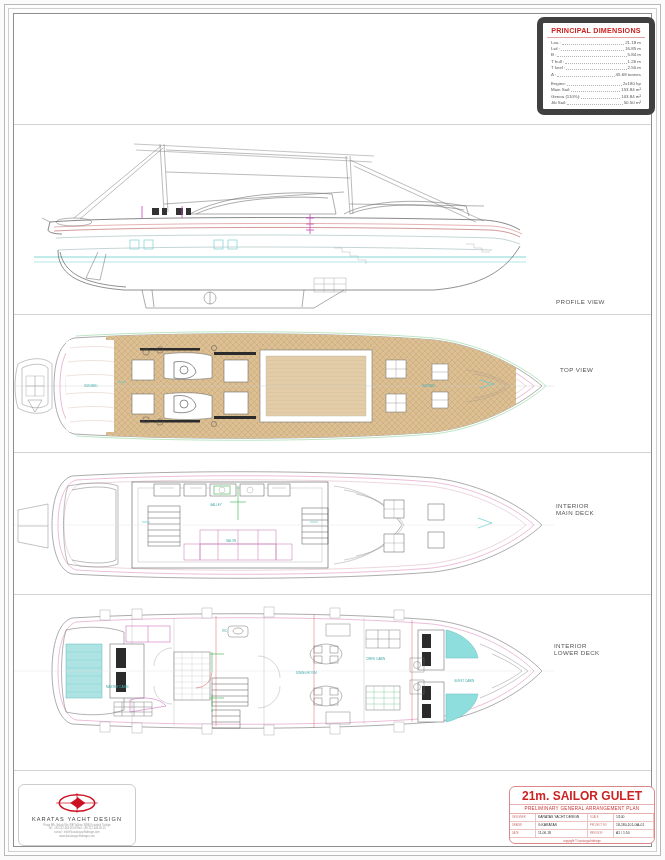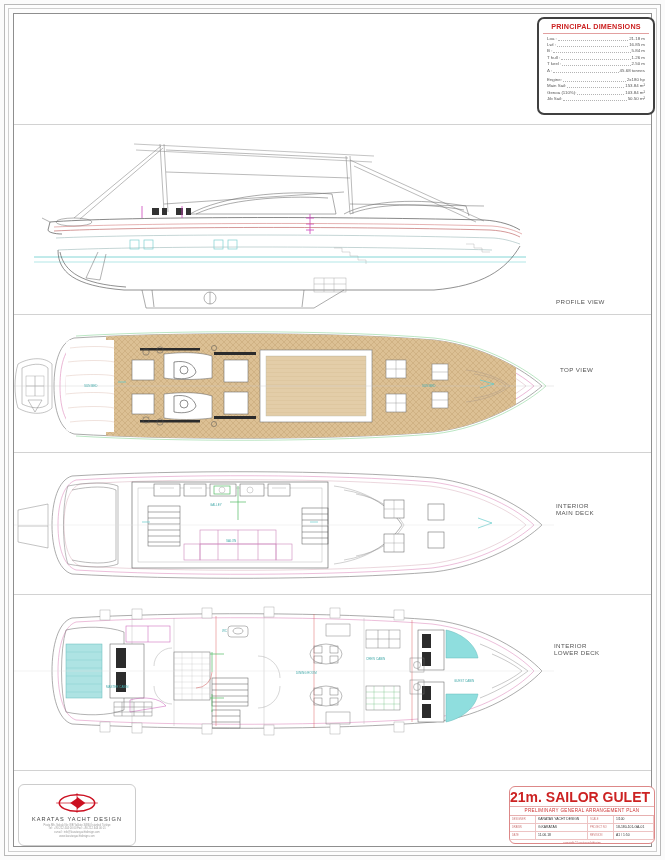--- a/index.html
+++ b/index.html
@@ -9,21 +9,21 @@
 
   
   .frame-outer{position:absolute;left:4px;top:4px;right:4px;bottom:4px;border:1px solid #b9b9b9;background:#fdfdfd;}
   .frame-mid{position:absolute;left:8px;top:8px;right:8px;bottom:8px;border:1px solid #cfcfcf;}
   .frame-inner{position:absolute;left:13px;top:13px;right:13px;bottom:13px;border:1px solid #8e8e8e;background:#ffffff;}
 
   
   .band-sep{position:absolute;left:14px;right:14px;height:1px;background:#d2d2d2;}
 
   
-  .dims{position:absolute;left:537px;top:17px;width:118px;height:98px;border:2px solid #404040;border-radius:7px;background:#fff;padding:3px 4px;box-sizing:border-box;}
+  .dims{position:absolute;left:537px;top:17px;width:118px;height:98px;border:6px solid #404040;border-radius:7px;background:#fff;padding:3px 4px;box-sizing:border-box;}
   .dims-title{text-align:center;color:#cc2222;font-size:7.2px;font-weight:bold;letter-spacing:.2px;border-bottom:1px solid #e2a0a0;padding-bottom:1.5px;margin-bottom:2px;}
   .dims-row{display:flex;font-size:4.4px;color:#555;line-height:6.4px;white-space:nowrap;padding:0 4px;}
   .dims-row .k{flex:0 0 auto;}
   .dims-row .dot{flex:1 1 auto;border-bottom:1px dotted #b4b4b4;margin:0 1px 1.4px 1px;}
   .dims-row .v{flex:0 0 auto;text-align:right;}
   .dims-gap{height:3px;}
 
   
   .vlabel{position:absolute;font-size:6.2px;color:#555;letter-spacing:.4px;line-height:7.4px;}
 
@@ -32,21 +32,21 @@
   .view svg{display:block;}
 
   
   .logo-card{position:absolute;left:18px;top:784px;width:116px;height:60px;border:1px solid #ccc;border-radius:6px;background:#fff;display:flex;flex-direction:column;align-items:center;justify-content:center;}
   .logo-mark{width:52px;height:22px;}
   .logo-name{font-size:5.6px;color:#444;letter-spacing:1.1px;margin-top:2px;white-space:nowrap;}
   .logo-addr{font-size:2.7px;color:#999;line-height:3.6px;text-align:center;margin-top:2px;}
 
   
   .title-block{position:absolute;left:509px;top:786px;width:146px;height:58px;border:1px solid #d88;border-radius:6px;background:#fff;box-sizing:border-box;overflow:hidden;}
-  .tb-main{text-align:left;color:#cc2222;font-size:14px;font-weight:bold;padding:2px 0 1px;}
+  .tb-main{text-align:center;color:#cc2222;font-size:12px;font-weight:bold;padding:2px 0 1px;}
   .tb-sub{text-align:center;color:#cc3333;font-size:4.6px;letter-spacing:.3px;border-top:1px solid #e7b0b0;border-bottom:1px solid #e7b0b0;padding:1.4px 0;}
   .tb-grid{display:flex;font-size:3px;color:#a33;}
   .tb-col{display:flex;flex-direction:column;}
   .tb-cell{border-right:1px solid #edc4c4;border-bottom:1px solid #edc4c4;padding:1px 2px;line-height:5.2px;white-space:nowrap;overflow:hidden;}
   .tb-lbl{color:#c77;font-size:2.6px;}
   .tb-val{color:#333;font-size:3.4px;}
   .tb-foot{font-size:2.7px;color:#b55;text-align:center;padding:1.5px 0;}
 
   
   .dimtext{font-size:3px;fill:#4aa;}

